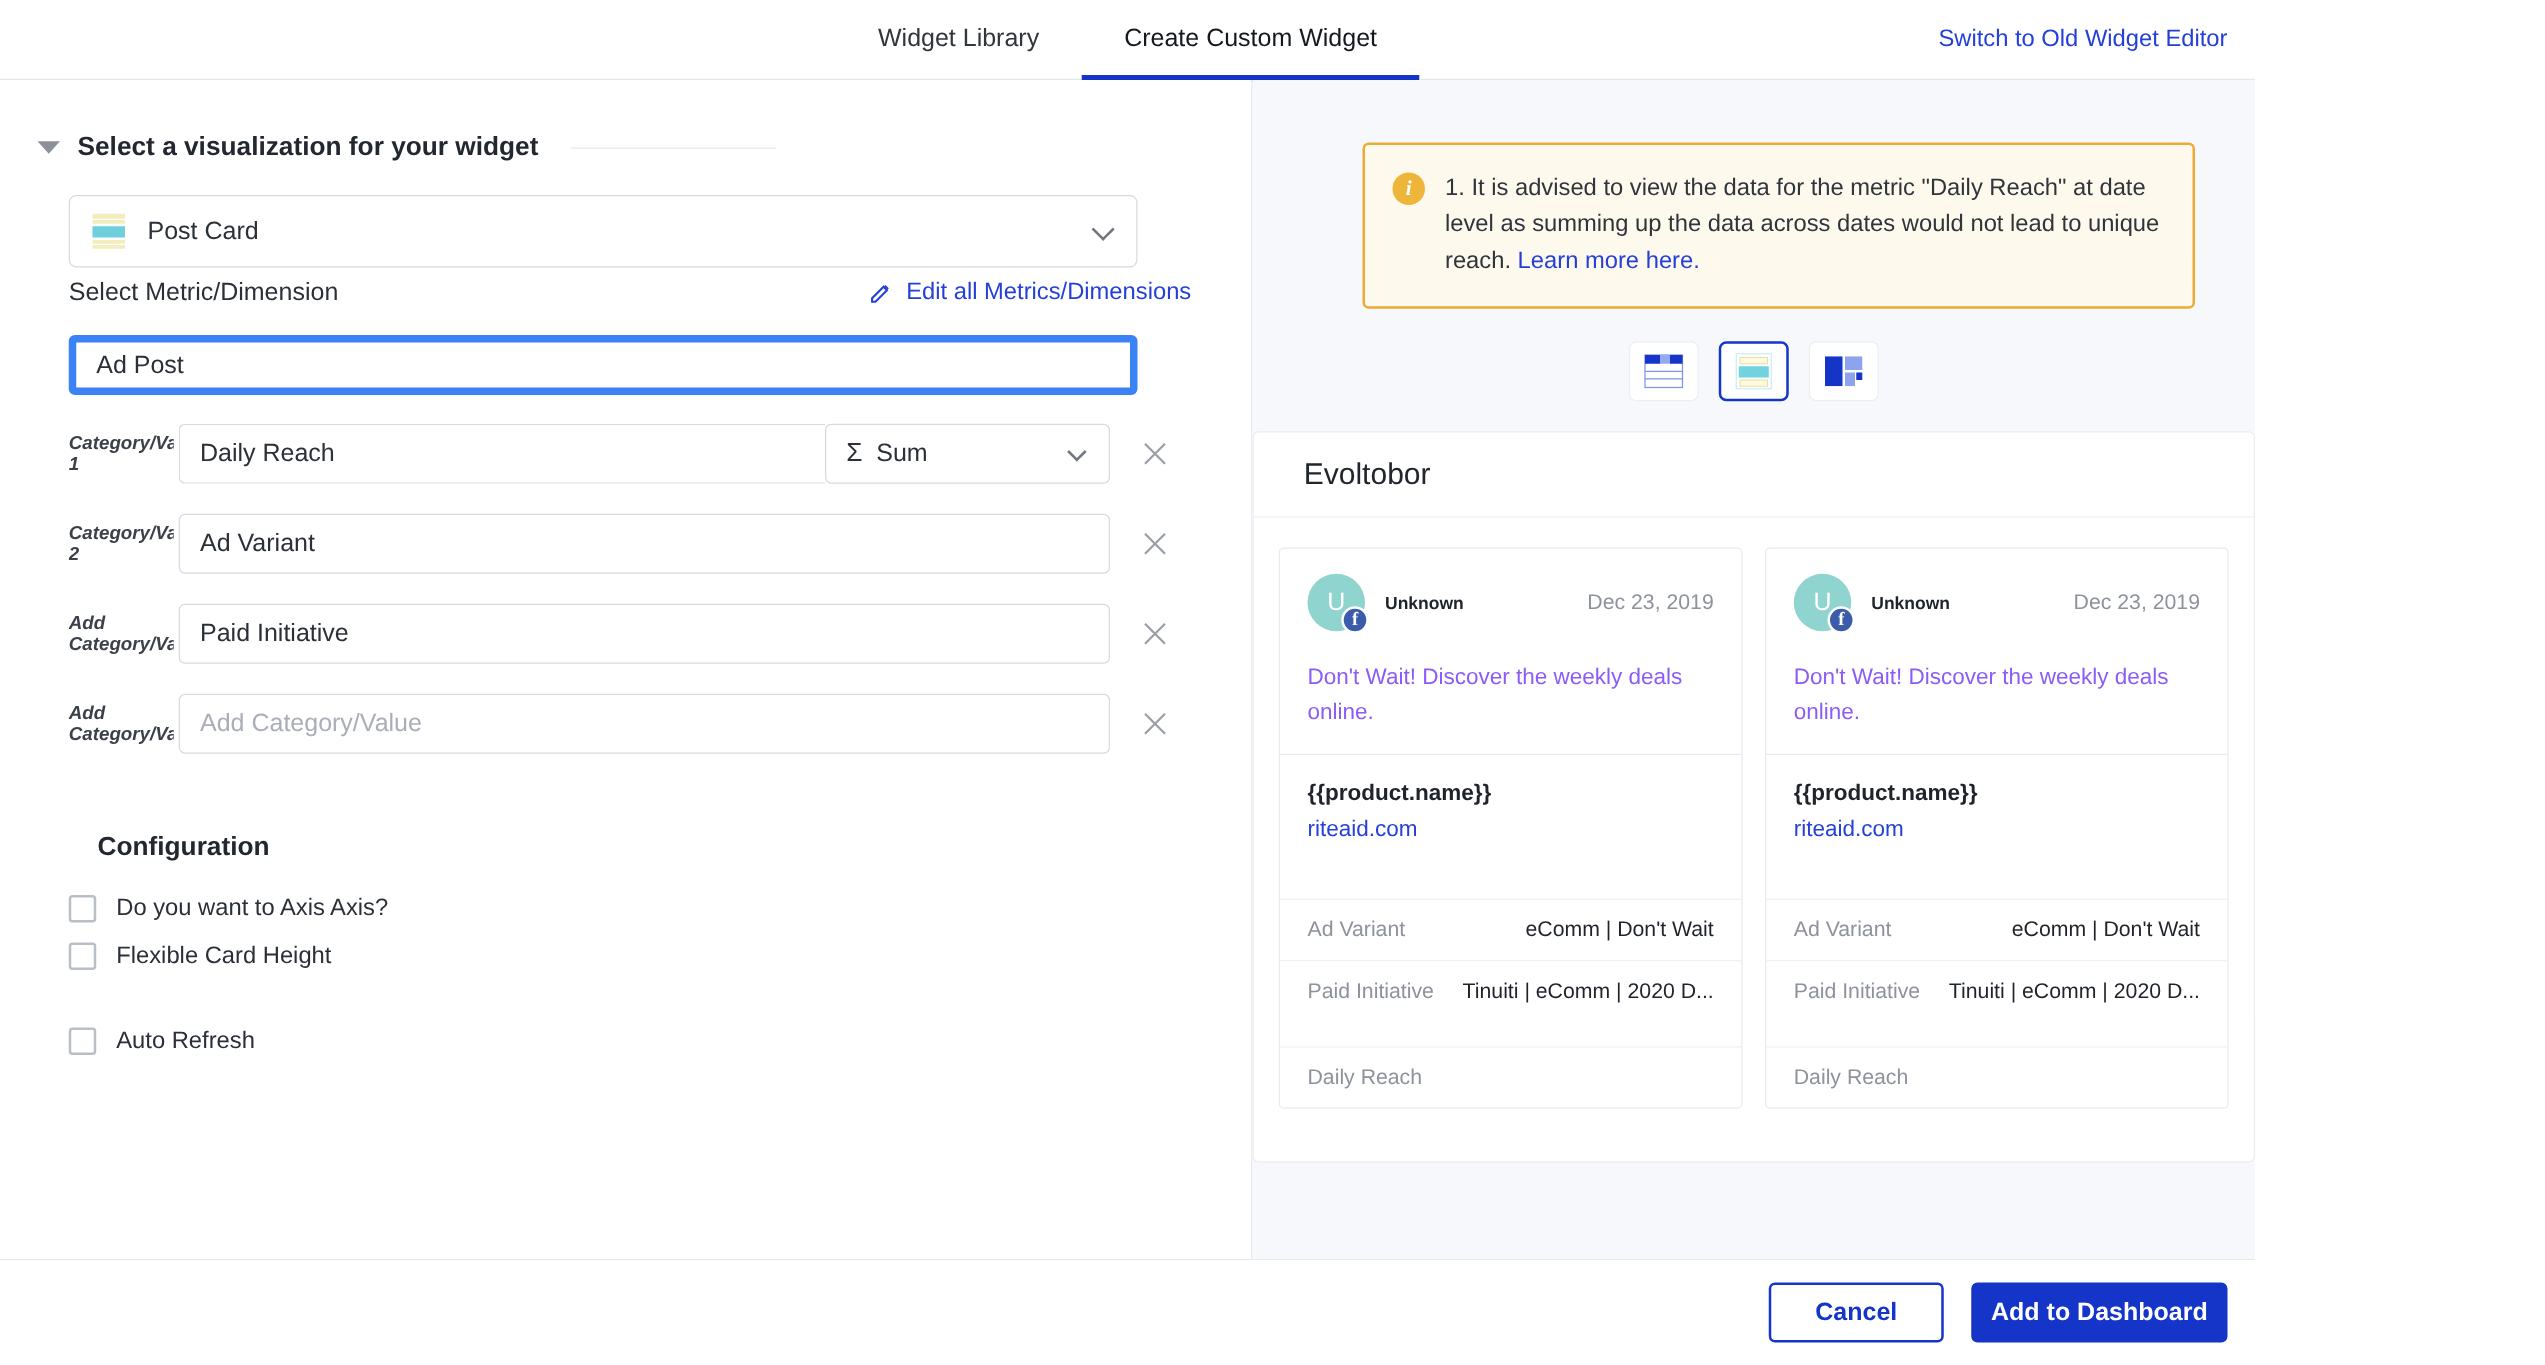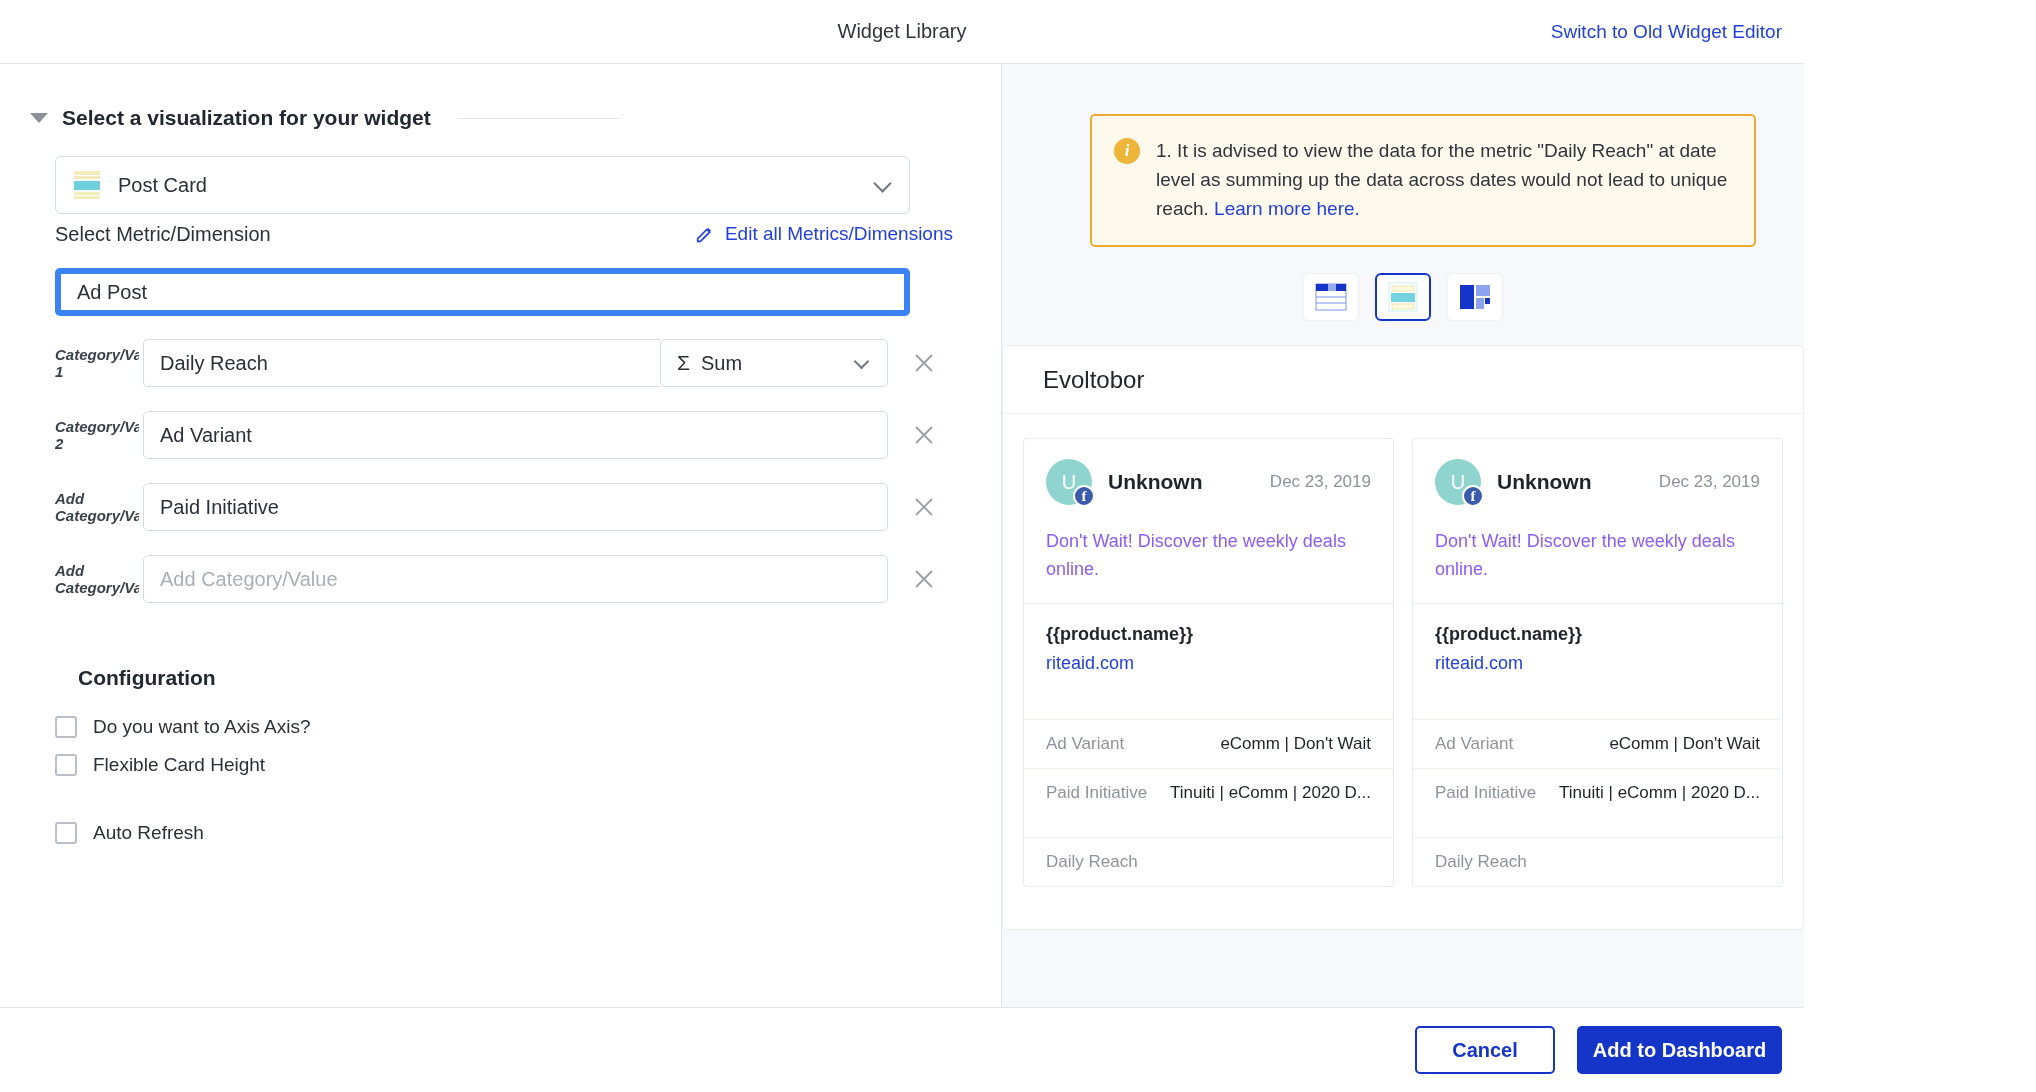--- a/index.html
+++ b/index.html
@@ -240,21 +240,21 @@
     font-size: 20px;
   }
   .fb-badge {
     position: absolute; right: -3px; bottom: -2px;
     width: 22px; height: 22px; border-radius: 50%;
     background: #3b5bab; color: #fff;
     display: flex; align-items: center; justify-content: center;
     font-size: 15px; font-weight: 700; font-family: "Liberation Serif", serif;
     border: 2px solid #ffffff;
   }
-  .pc-name { font-size: 21px; font-weight: 700; color: #1f232a; }
+  .pc-name { font-size: 14px; font-weight: 700; color: #1f232a; }
   .pc-date { margin-left: auto; font-size: 17px; color: #8d929b; }
   .pc-body { margin-top: 22px; font-size: 18px; line-height: 28px; color: #8b5cf6; }
   .pc-link-block {
     border-top: 1px solid #e7eaf1;
     padding: 20px 22px 40px 22px;
     min-height: 116px;
   }
   .pc-prod { font-size: 18px; font-weight: 700; color: #1f232a; margin-bottom: 8px; }
   .pc-url { font-size: 18px; color: #2540d8; cursor: pointer; }
   .pc-stat {
@@ -285,20 +285,23 @@
 </style>
 </head>
 <body>
 
 <div class="app">
 
   <div class="topbar">
     <div class="tabs">
       <div class="tab">
         <span>Widget Library</span>
+      </div>
+      <div class="tab active">
+        <span>Create Custom Widget</span>
       </div>
     </div>
     <div class="switch-link">Switch to Old Widget Editor</div>
   </div>
 
   <div class="body">
 
     <div class="left">
 
       <div class="section-head">

